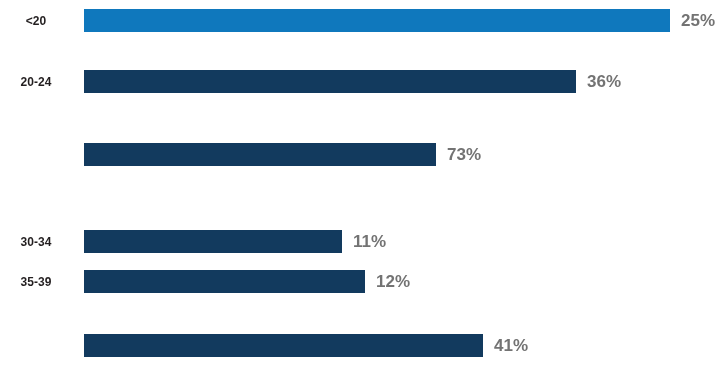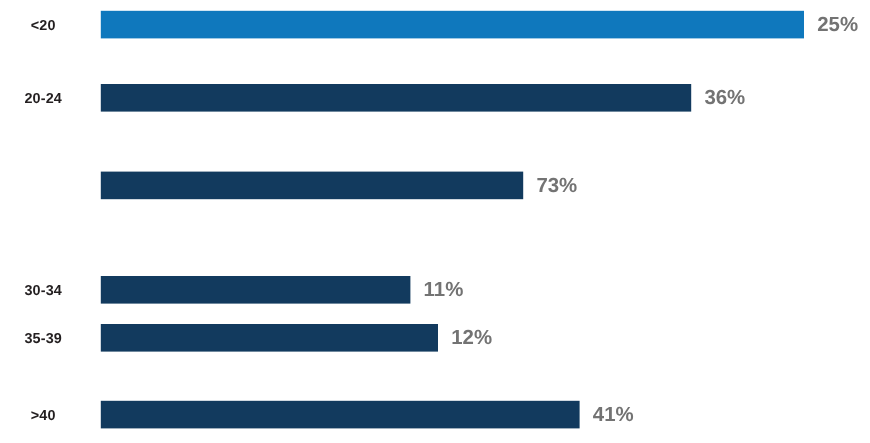--- a/index.html
+++ b/index.html
@@ -83,18 +83,17 @@
     <span class="value-label" style="left: 353px;">11%</span>
   </div>
 
   <div class="row" style="top:270px;padding-left:42px;">
     <span class="cat-label">35-39</span>
     <span class="bar" style="width: 281px; background: rgb(18, 58, 94);"></span>
     <span class="value-label" style="left: 376px;">12%</span>
   </div>
 
   <div class="row" style="top:334px;">
-    <span class="cat-label">&gt;40</span>
     <span class="bar" style="width: 399px; background: rgb(18, 58, 94);"></span>
     <span class="value-label" style="left: 494px;">41%</span>
   </div>
 
 </div>
 
 </body></html>

